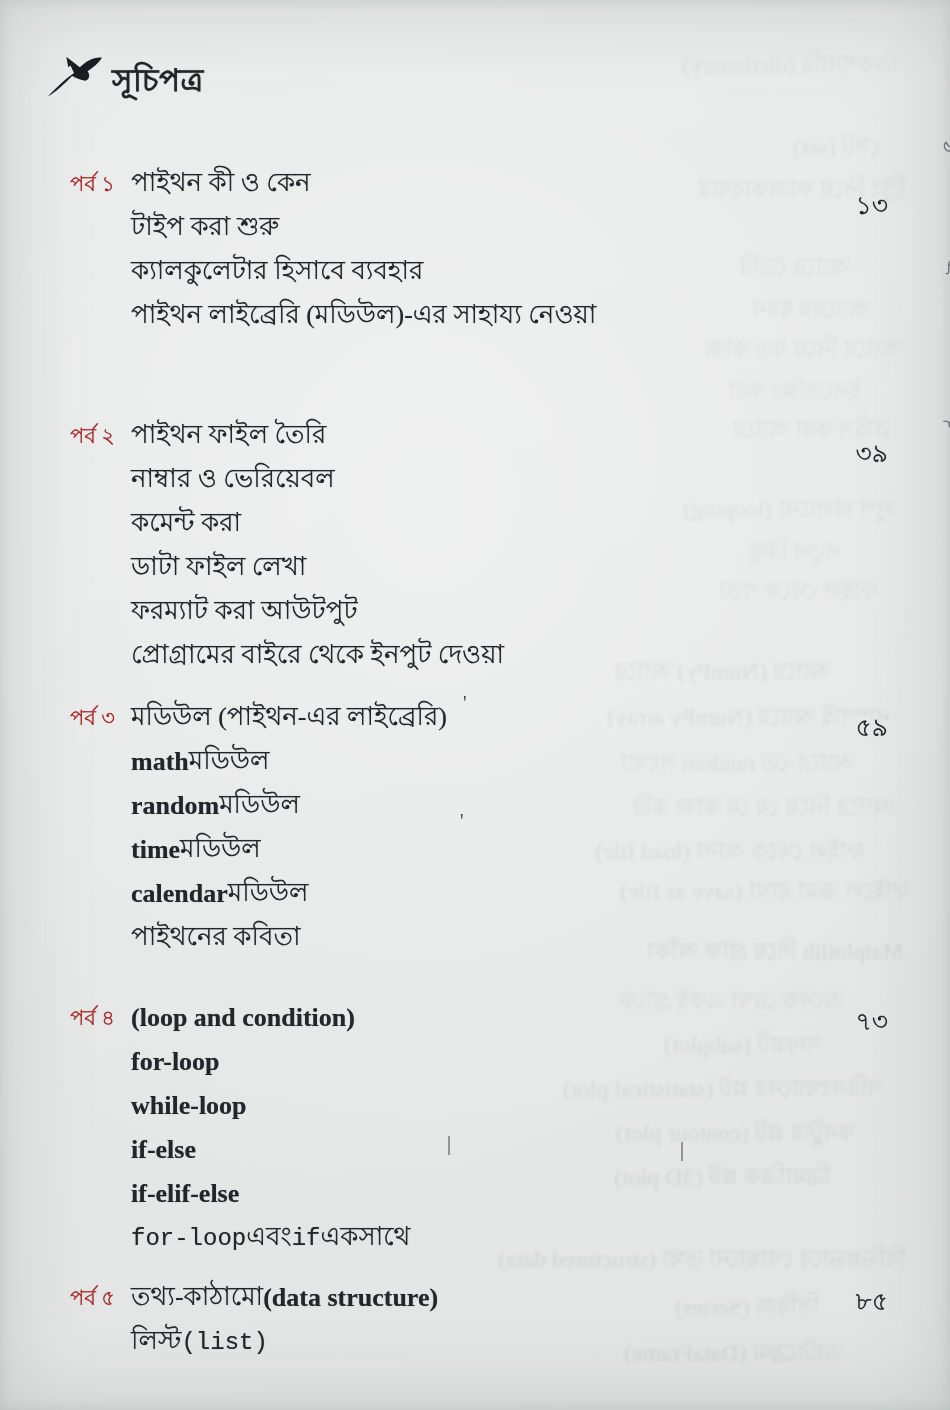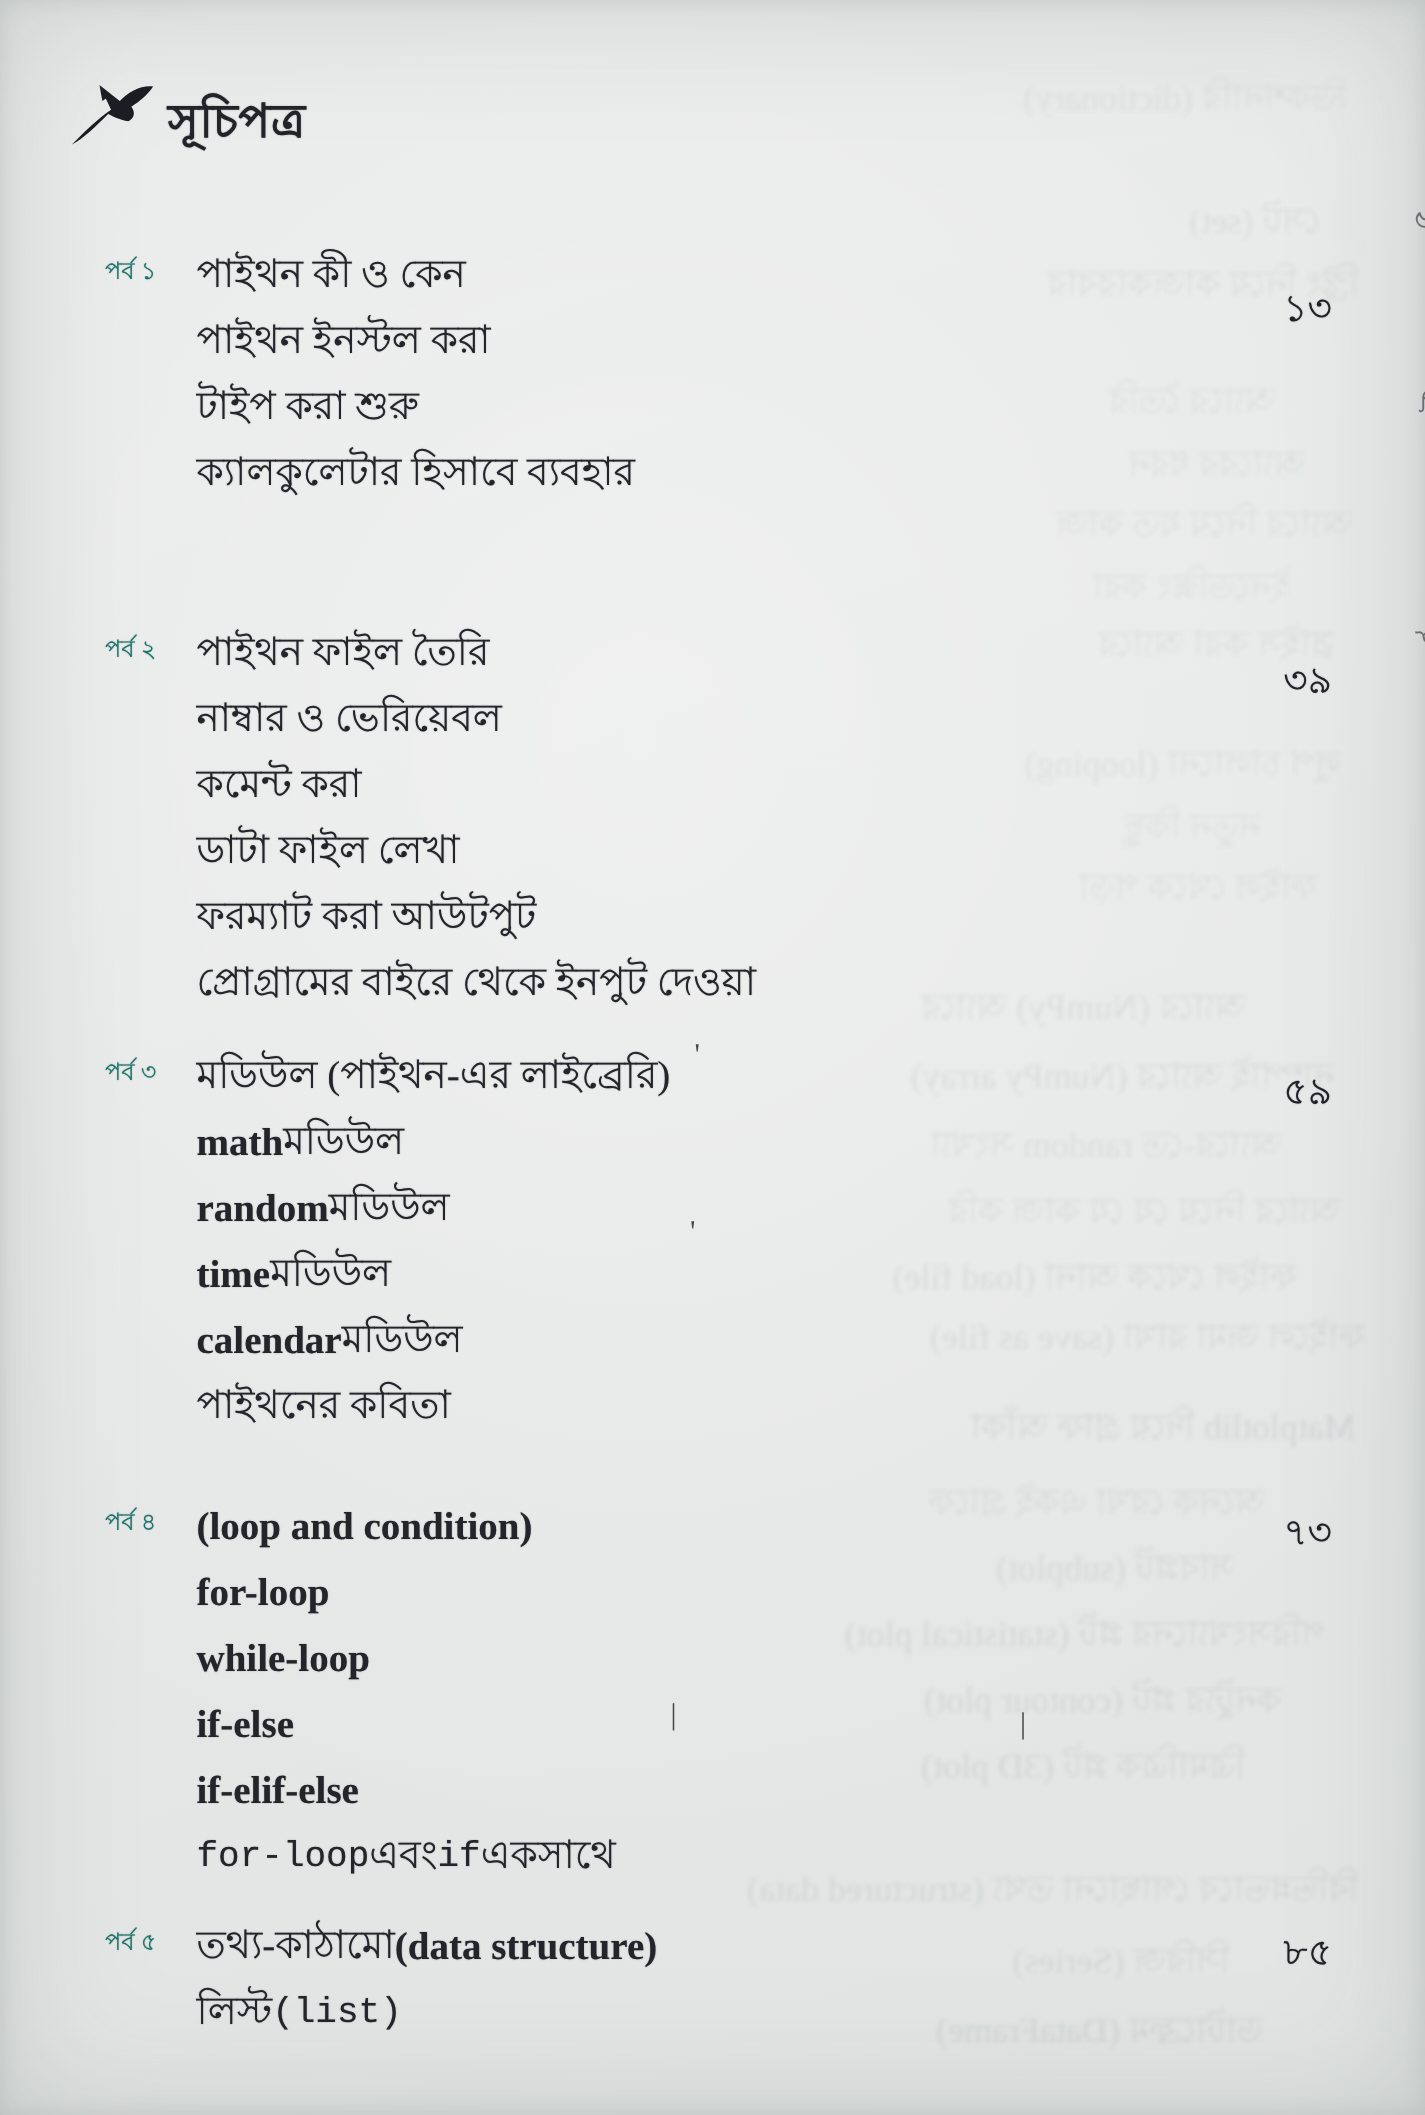--- a/index.html
+++ b/index.html
@@ -17,21 +17,21 @@
   }
   .header{position:absolute;left:46px;top:42px;display:flex;align-items:center;}
   .bird{width:58px;height:50px;margin-top:2px;}
   .bird path{fill:#1b1d22;}
   .page-title{
     margin:14px 0 0 8px;font-size:31px;font-weight:700;color:#22242a;
     letter-spacing:.5px;text-shadow:0 0 1px rgba(34,36,42,.45);
   }
   .toc-section{position:absolute;left:0;width:950px;}
   .part-label{
-    position:absolute;left:70px;top:6px;font-size:16px;color:#0f766e;
+    position:absolute;left:70px;top:6px;font-size:21px;color:#b91c1c;
     white-space:nowrap;text-shadow:0 0 .8px rgba(38,40,46,.5);
   }
   .items{position:absolute;left:131px;top:0;width:560px;}
   .toc-item{
     height:44px;display:flex;align-items:center;font-size:26px;color:#23252b;
     white-space:nowrap;text-shadow:0 0 .8px rgba(35,37,43,.5);
   }
   .run-bn{font-family:Liberation Serif, serif;}
   .run-latin{font-family:"Liberation Serif", serif;font-weight:bold;}
   .run-mono{font-family:"Liberation Mono", monospace;font-size:24px;}
@@ -67,27 +67,27 @@
 </div>
 
 <div id="toc">
     <div class="toc-section" style="top: 162px;">
       <div class="part-label">পর্ব ১</div>
       <div class="items">
         <div class="toc-item">
           <span class="run-bn">পাইথন কী ও কেন</span>
         </div>
         <div class="toc-item">
-          <span class="run-bn">পাইথন ইনস্টল করা</span>
-        </div>
-        <div class="toc-item">
           <span class="run-bn">টাইপ করা শুরু</span>
         </div>
         <div class="toc-item">
           <span class="run-bn">ক্যালকুলেটার হিসাবে ব্যবহার</span>
+        </div>
+        <div class="toc-item">
+          <span class="run-bn">পাইথন লাইব্রেরি (মডিউল)-এর সাহায্য নেওয়া</span>
         </div>
       </div>
       <div class="page-num" style="top: 24px;">১৩</div>
     </div>
     <div class="toc-section" style="top: 414px;">
       <div class="part-label">পর্ব ২</div>
       <div class="items">
         <div class="toc-item">
           <span class="run-bn">পাইথন ফাইল তৈরি</span>
         </div>

